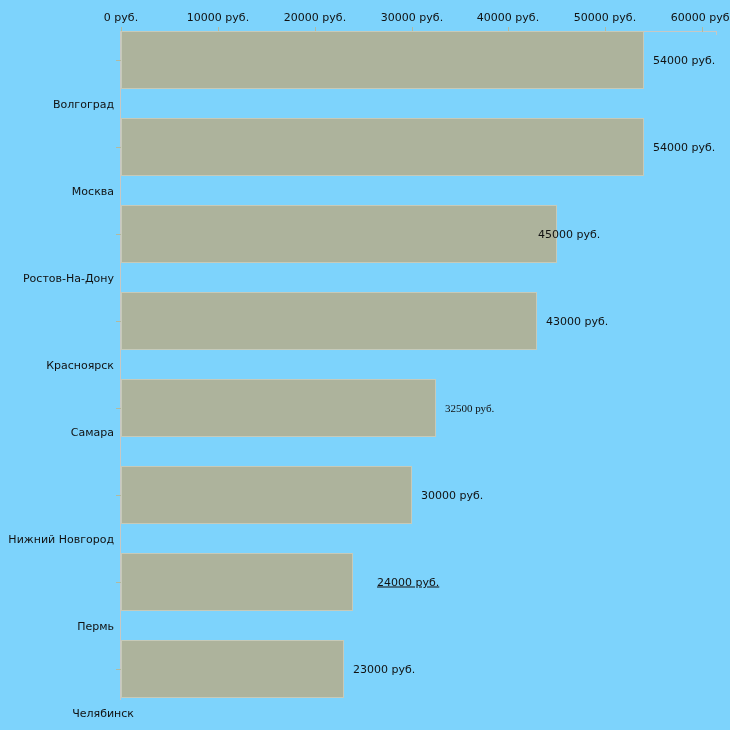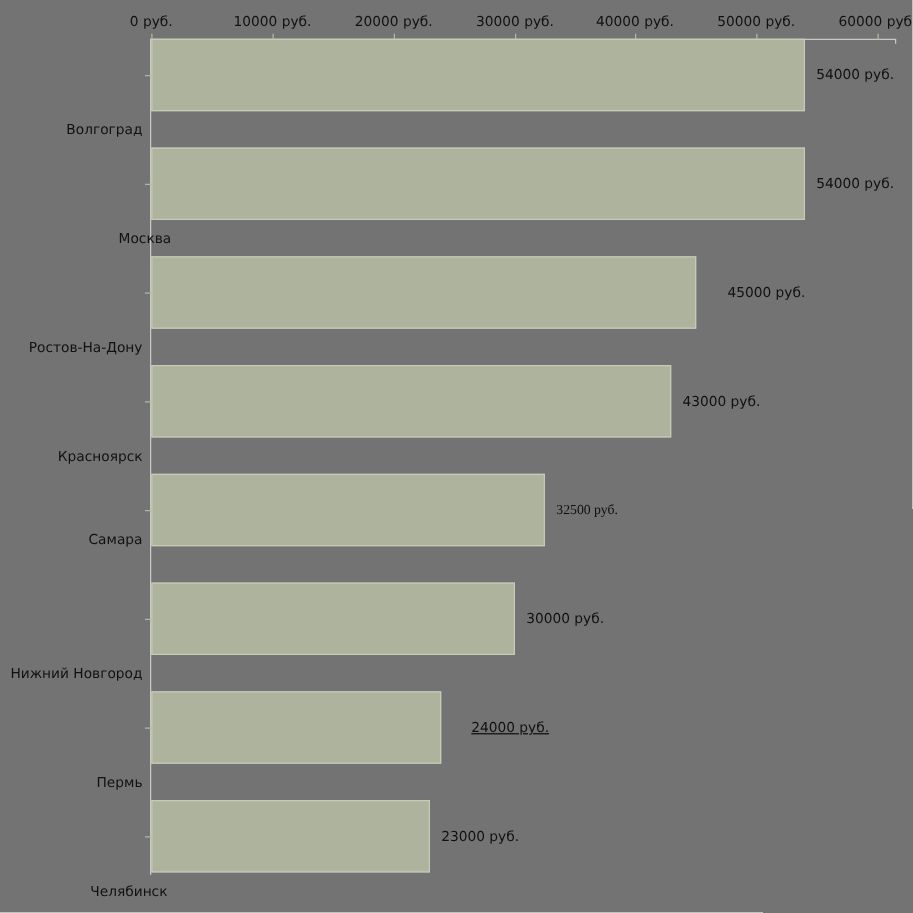--- a/index.html
+++ b/index.html
@@ -8,21 +8,21 @@
     background: #ffffff;
     width: 730px;
     height: 730px;
     overflow: hidden;
     font-family: "DejaVu Sans", "Liberation Sans", sans-serif;
   }
   .chart {
     position: relative;
     width: 730px;
     height: 730px;
-    background: #737373;
+    background: #7dd3fc;
   }
   .axis-line {
     position: absolute;
     background: #c8c8c4;
   }
   .x-tick {
     position: absolute;
     width: 1px;
     height: 5px;
     background: #b3b99d;
@@ -90,26 +90,26 @@
     <div class="x-tick" style="left: 605px; top: 27px;"></div>
     <div class="x-tick-label" style="left: 605px;">50000 руб.</div>
     <div class="x-tick" style="left: 702px; top: 27px;"></div>
     <div class="x-tick-label" style="left: 702px;">60000 руб.</div>
     <div class="bar" style="left: 121px; top: 31px; width: 523px; height: 58px;"></div>
     <div class="y-tick" style="left: 116px; top: 60px;"></div>
     <div class="cat-label" style="left: 0px; top: 60px; width: 114px;">Волгоград</div>
     <div class="val-label" style="left: 653px; top: 60px;">54000 руб.</div>
     <div class="bar" style="left: 121px; top: 118px; width: 523px; height: 58px;"></div>
     <div class="y-tick" style="left: 116px; top: 147px;"></div>
-    <div class="cat-label" style="left: 0px; top: 147px; width: 114px; padding-left: 23px;">Москва</div>
+    <div class="cat-label" style="left: 0px; top: 147px; width: 114px;">Москва</div>
     <div class="val-label" style="left: 653px; top: 147px;">54000 руб.</div>
     <div class="bar" style="left: 121px; top: 205px; width: 436px; height: 58px;"></div>
     <div class="y-tick" style="left: 116px; top: 234px;"></div>
     <div class="cat-label" style="left: 0px; top: 234px; width: 114px;">Ростов-На-Дону</div>
-    <div class="val-label" style="left: 582px; top: 234px; text-align: right;">45000 руб.</div>
+    <div class="val-label" style="left: 538px; top: 234px; text-align: right;">45000 руб.</div>
     <div class="bar" style="left: 121px; top: 292px; width: 416px; height: 58px;"></div>
     <div class="y-tick" style="left: 116px; top: 321px;"></div>
     <div class="cat-label" style="left: 0px; top: 321px; width: 114px;">Красноярск</div>
     <div class="val-label" style="left: 546px; top: 321px;">43000 руб.</div>
     <div class="bar" style="left: 121px; top: 379px; width: 315px; height: 58px;"></div>
     <div class="y-tick" style="left: 116px; top: 408px;"></div>
     <div class="cat-label" style="left: 0px; top: 388px; width: 114px;">Самара</div>
     <div class="val-label" style="left: 445px; top: 408px; font-family: Liberation Serif, serif;">32500 руб.</div>
     <div class="bar" style="left: 121px; top: 466px; width: 291px; height: 58px;"></div>
     <div class="y-tick" style="left: 116px; top: 495px;"></div>

